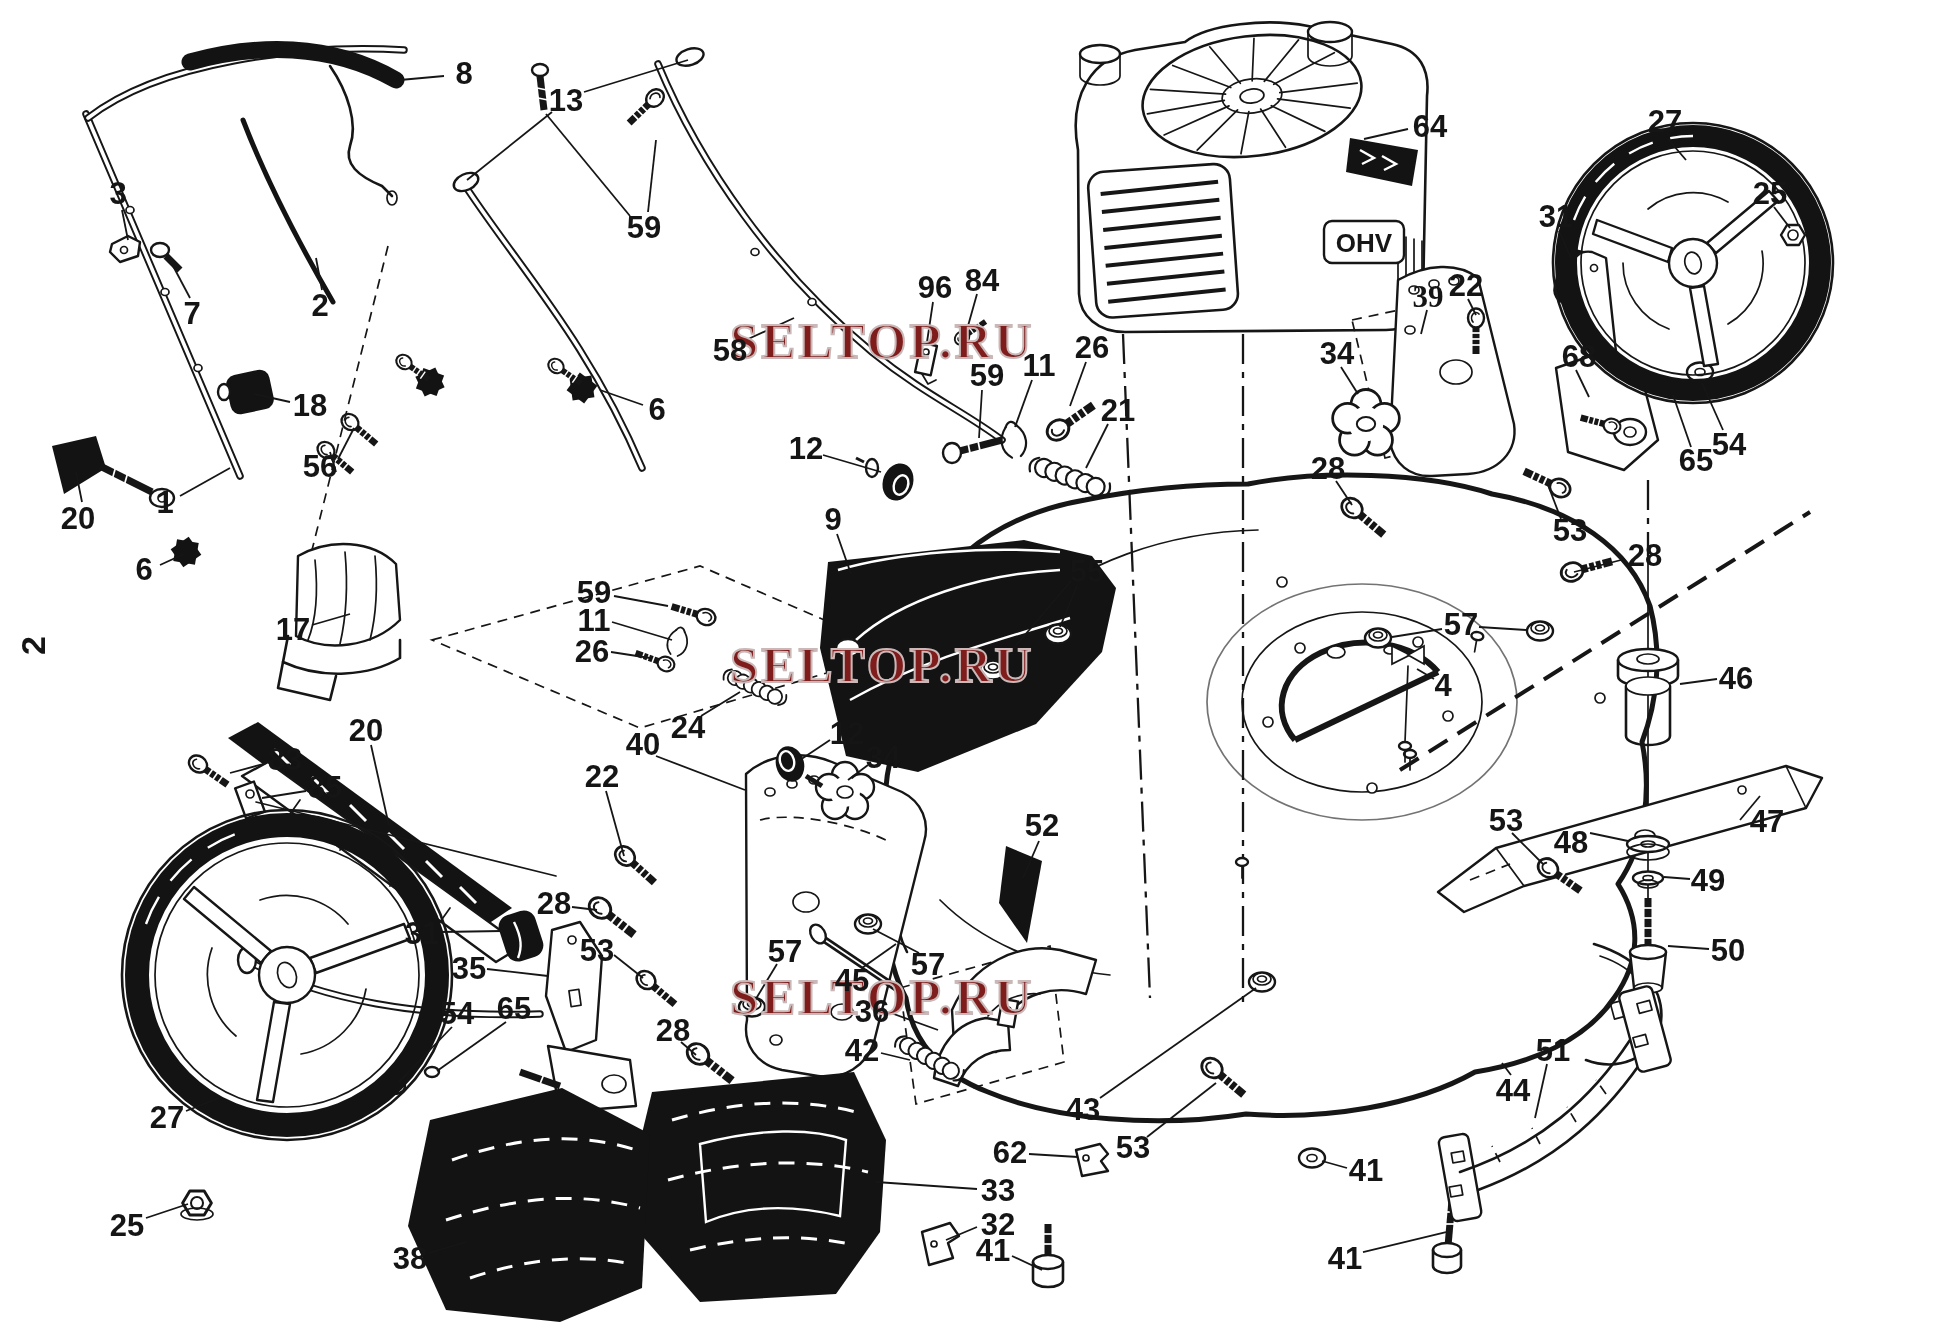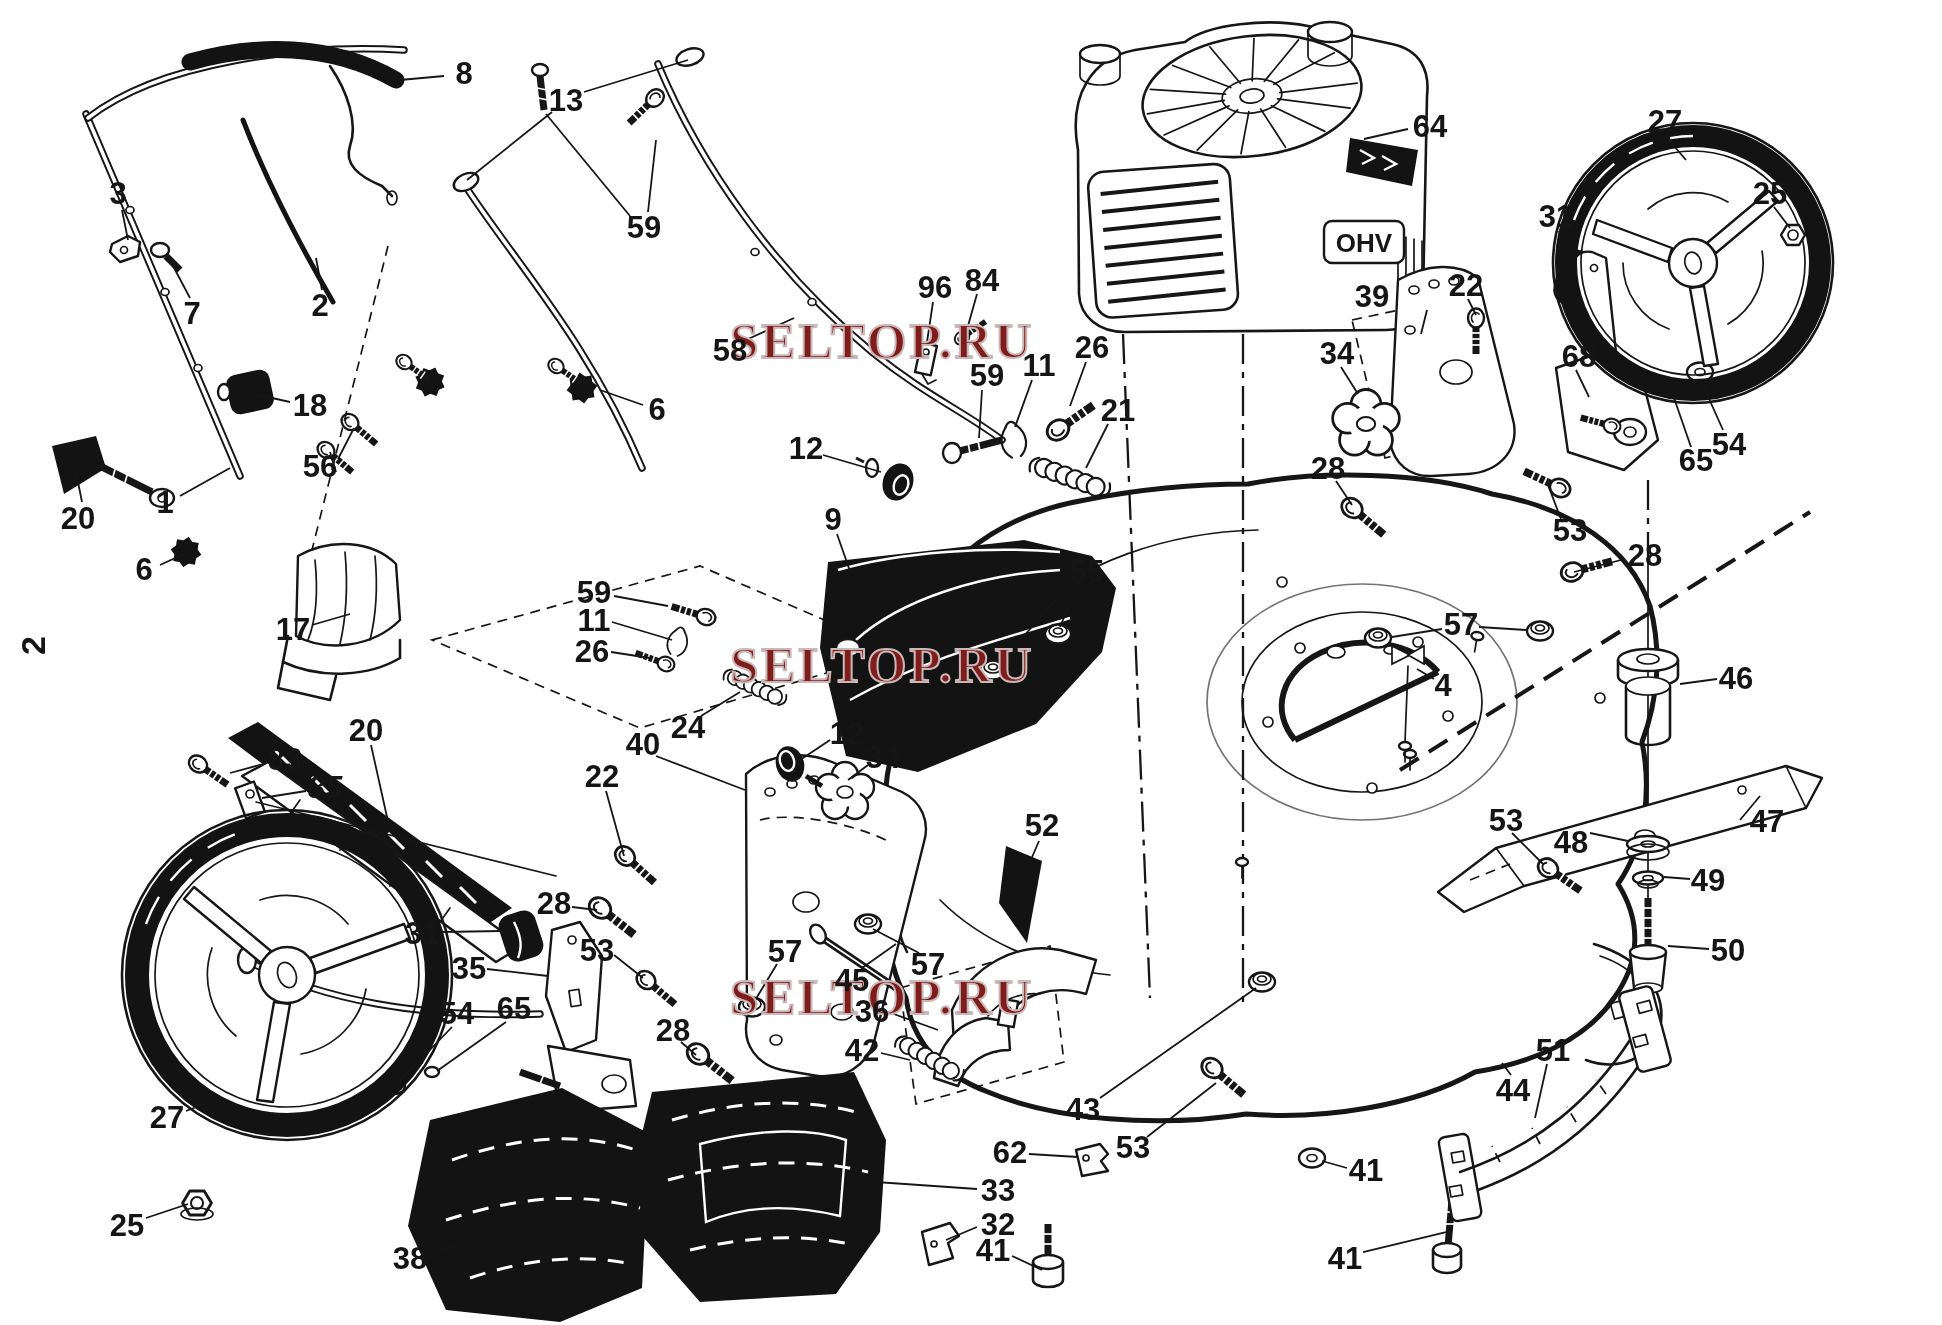--- a/index.html
+++ b/index.html
@@ -636,21 +636,21 @@
     <div class="callout" style="left: 592px; top: 651px;">26</div>
     <div class="callout" style="left: 688px; top: 727px;">24</div>
     <div class="callout" style="left: 643px; top: 744px;">40</div>
     <div class="callout" style="left: 602px; top: 776px;">22</div>
     <div class="callout" style="left: 806px; top: 448px;">12</div>
     <div class="callout" style="left: 833px; top: 519px;">9</div>
     <div class="callout" style="left: 847px; top: 733px;">12</div>
     <div class="callout" style="left: 883px; top: 757px;">34</div>
     <div class="callout" style="left: 366px; top: 730px;">20</div>
     <div class="callout" style="left: 285px; top: 759px;">83</div>
-    <div class="callout" style="left: 325px; top: 787px; font-style: italic;">85</div>
+    <div class="callout" style="left: 325px; top: 787px;">85</div>
     <div class="callout" style="left: 554px; top: 903px;">28</div>
     <div class="callout" style="left: 422px; top: 933px;">31</div>
     <div class="callout" style="left: 597px; top: 950px;">53</div>
     <div class="callout" style="left: 469px; top: 968px;">35</div>
     <div class="callout" style="left: 457px; top: 1013px;">54</div>
     <div class="callout" style="left: 514px; top: 1008px;">65</div>
     <div class="callout" style="left: 167px; top: 1117px;">27</div>
     <div class="callout" style="left: 127px; top: 1225px;">25</div>
     <div class="callout" style="left: 410px; top: 1258px;">38</div>
     <div class="callout" style="left: 673px; top: 1030px;">28</div>
@@ -671,21 +671,21 @@
     <div class="callout" style="left: 1092px; top: 347px;">26</div>
     <div class="callout" style="left: 1039px; top: 365px;">11</div>
     <div class="callout" style="left: 987px; top: 375px;">59</div>
     <div class="callout" style="left: 935px; top: 287px;">96</div>
     <div class="callout" style="left: 982px; top: 280px;">84</div>
     <div class="callout" style="left: 1430px; top: 126px;">64</div>
     <div class="callout" style="left: 1665px; top: 121px;">27</div>
     <div class="callout" style="left: 1770px; top: 193px;">25</div>
     <div class="callout" style="left: 1556px; top: 216px;">31</div>
     <div class="callout" style="left: 1466px; top: 285px;">22</div>
-    <div class="callout" style="left: 1372px; top: 296px;">39</div>
+    <div class="callout" style="left: 1428px; top: 296px; font-family: Liberation Serif, serif;">39</div>
     <div class="callout" style="left: 1337px; top: 353px;">34</div>
     <div class="callout" style="left: 1579px; top: 356px;">68</div>
     <div class="callout" style="left: 1328px; top: 468px;">28</div>
     <div class="callout" style="left: 1570px; top: 530px;">53</div>
     <div class="callout" style="left: 1645px; top: 555px;">28</div>
     <div class="callout" style="left: 1696px; top: 460px;">65</div>
     <div class="callout" style="left: 1729px; top: 444px;">54</div>
     <div class="callout" style="left: 1461px; top: 624px;">57</div>
     <div class="callout" style="left: 1443px; top: 685px;">4</div>
     <div class="callout" style="left: 1736px; top: 678px;">46</div>

